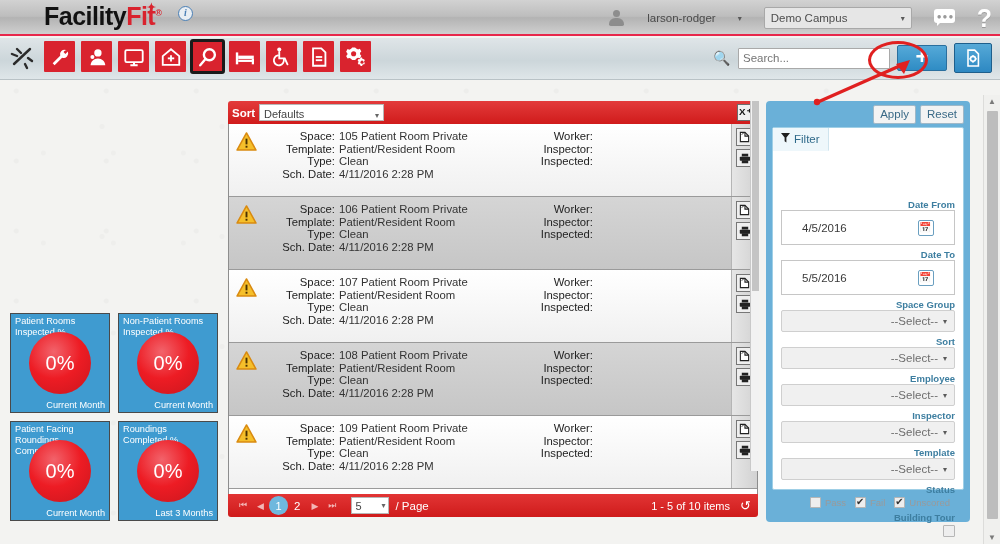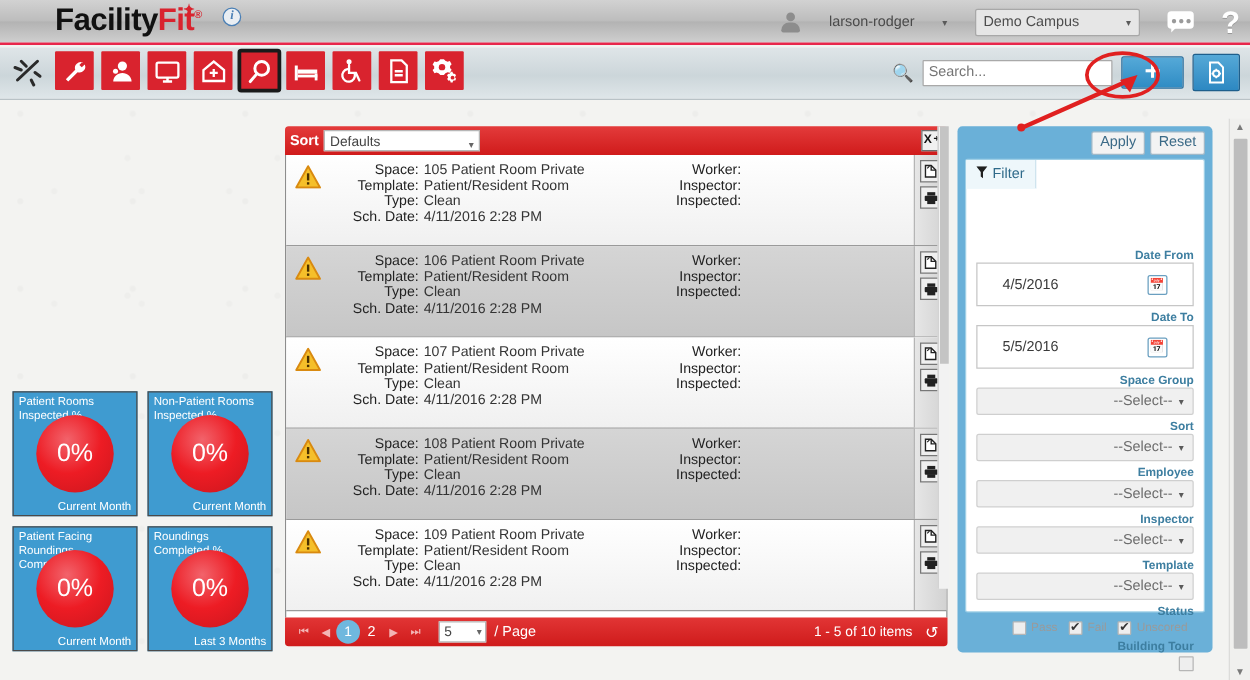--- a/index.html
+++ b/index.html
@@ -31,21 +31,21 @@
     font-weight:bold; text-align:center; line-height:12px; background:#e9eef3; font-family:"Liberation Serif",serif;}
 
   .hdr-right { position:absolute; right:8px; top:0; height:36px; display:flex; align-items:center; gap:22px;}
   .avatar-ic { width:17px; height:17px; position:relative; }
   .avatar-ic::before { content:""; position:absolute; left:5px; top:0px; width:7px; height:7px;
     border-radius:50%; background:#8d8d8d; }
   .avatar-ic::after { content:""; position:absolute; left:1px; top:8px; width:15px; height:8px;
     border-radius:7px 7px 2px 2px; background:#8d8d8d; }
   .user-name { font-size:11.5px; color:#4a4a4a; }
   .caret { font-size:8px; color:#5a5a5a; }
-  .campus-sel { width:132px; height:22px; background:#e6e6e6; border:1px solid #a8a8a8;
+  .campus-sel { width:148px; height:22px; background:#e6e6e6; border:1px solid #a8a8a8;
     border-radius:2px; display:flex; align-items:center; padding:0 6px; font-size:11.5px; color:#4d4d4d; }
   .campus-sel .caret { margin-left:auto; }
   .chat-ic { width:21px; height:18px; position:relative; }
   .chat-ic .bub { position:absolute; left:0; top:0; width:21px; height:14px; background:#fff;
     border-radius:3px; }
   .chat-ic .tail { position:absolute; left:3px; top:12px; width:0;height:0;
     border-left:5px solid #fff; border-bottom:5px solid transparent; }
   .chat-ic .dots { position:absolute; left:3px; top:3px; font-size:8px; color:#9a9a9a; letter-spacing:1px;}
   .help-q { font-size:25px; color:#fff; font-weight:bold; line-height:26px; text-shadow:0 1px 0 #999;}
 

